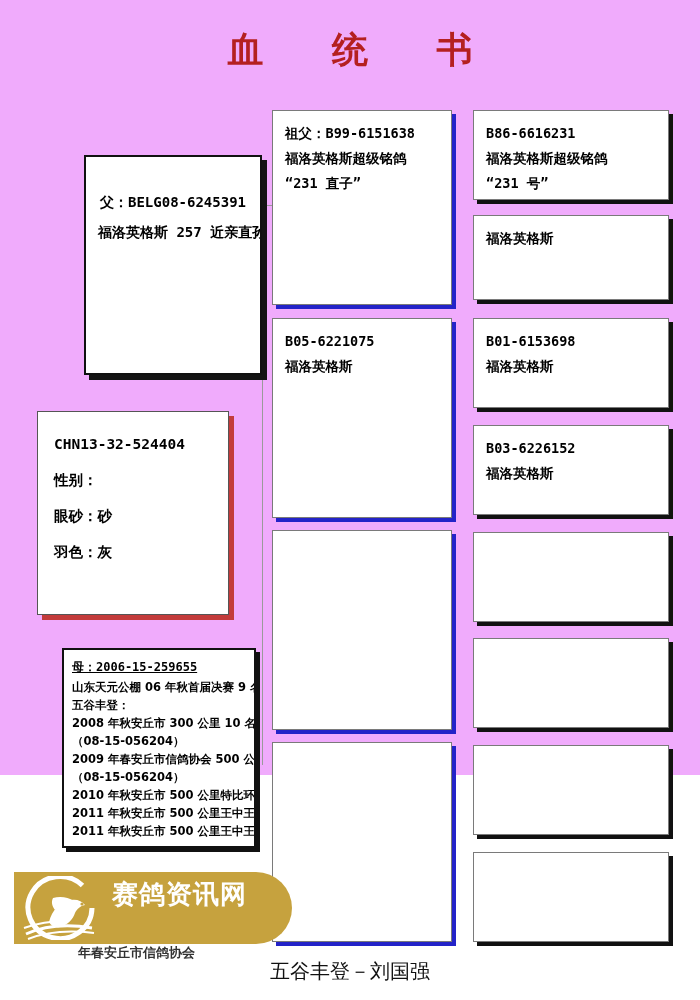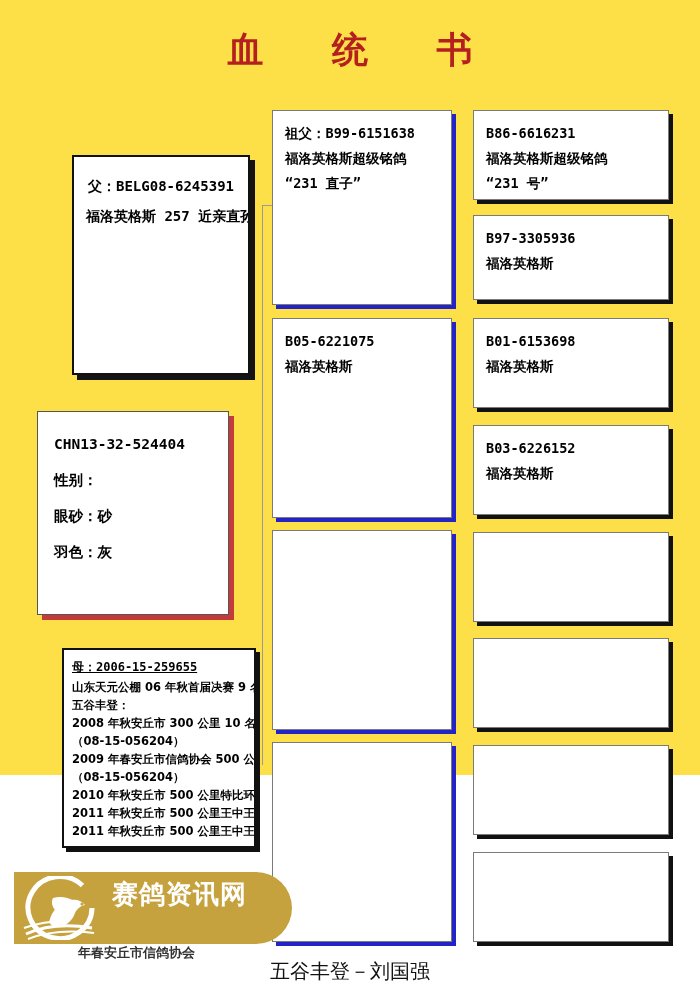--- a/index.html
+++ b/index.html
@@ -13,21 +13,21 @@
     position: relative;
     overflow: hidden;
     font-family: "DejaVu Sans", "Liberation Sans", sans-serif;
   }
 
   #page {
     position: absolute;
     left: 0; top: 0;
     width: 700px;
     height: 775px;
-    background: #fde047;
+    background: #f0abfc;
   }
 
   
   .title {
     position: absolute;
     left: 0;
     top: 26px;
     width: 700px;
     text-align: center;
     color: #b42020;
@@ -59,24 +59,24 @@
   }
 
   
   .sh-black  { box-shadow: 5px 5px 0 0 #141414; }
   .sh-black2 { box-shadow: 4px 4px 0 0 #111111; }
   .sh-blue   { box-shadow: 4px 4px 0 0 #2323c8; }
   .sh-red    { box-shadow: 5px 5px 0 0 #c33b3b; }
 
   
   #card-father {
-    left: 72px; top: 155px;
+    left: 84px; top: 155px;
     width: 178px; height: 220px;
     border: 2px solid #111111;
-    padding-top: 14px;
+    padding-top: 30px;
   }
   #card-father .line { text-align: center; font-size: 14px; line-height: 30px; }
 
   
   #card-subject {
     left: 37px; top: 411px;
     width: 192px; height: 204px;
     border: 1px solid #555555;
     padding: 14px 14px 8px 16px;
   }
@@ -250,21 +250,20 @@
     <div class="line"></div>
   </div>
 
   <div class="card mono col3 sh-black2" id="card-r1">
     <div class="line">B86-6616231</div>
     <div class="line">福洛英格斯超级铭鸽</div>
     <div class="line">“231 号”</div>
   </div>
 
   <div class="card mono col3 sh-black2" id="card-r2">
-    <div class="line">B97-3305936</div>
     <div class="line">福洛英格斯</div>
   </div>
 
   <div class="card mono col3 sh-black2" id="card-r3">
     <div class="line">B01-6153698</div>
     <div class="line">福洛英格斯</div>
   </div>
 
   <div class="card mono col3 sh-black2" id="card-r4">
     <div class="line">B03-6226152</div>

